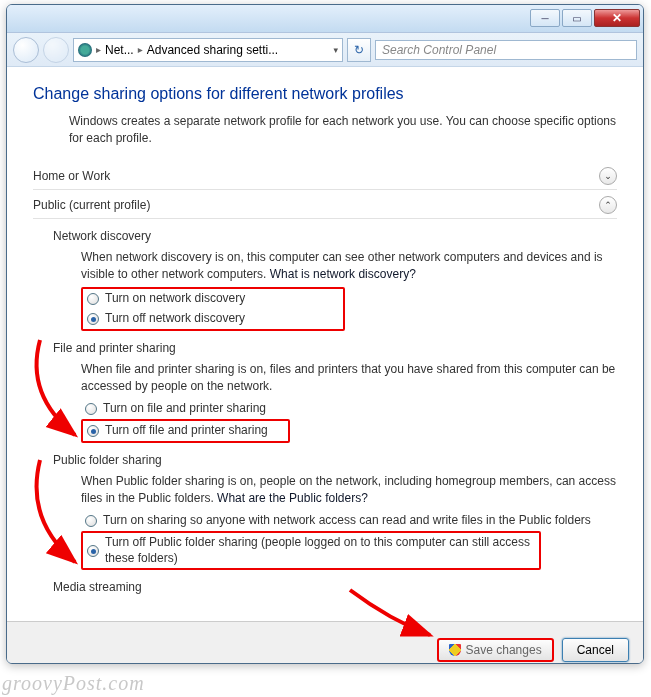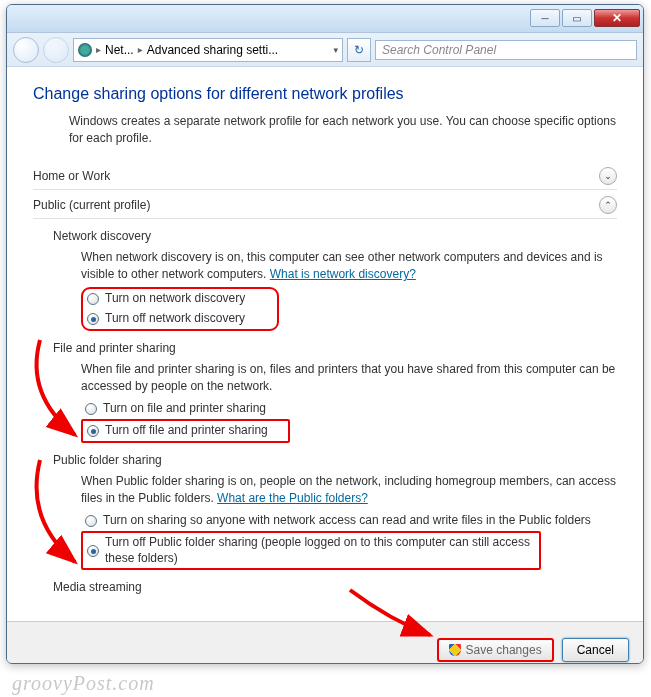--- a/index.html
+++ b/index.html
@@ -130,21 +130,21 @@
   .chev {
     width: 18px; height: 18px;
     border: 1px solid #aaa;
     border-radius: 50%;
     background: linear-gradient(to bottom, #fff, #e8e8e8);
     display:flex; align-items:center; justify-content:center;
     font-size: 9px; color: #333;
   }
   .section-title { margin: 10px 0 6px 20px; font-size: 12px; }
   .section-body { margin: 0 0 4px 48px; line-height: 1.45; }
-  .link { color: #0369a1; text-decoration: underline; cursor: pointer; }
+  .link { color: #0f172a; cursor: pointer; }
   .radio-group { margin: 4px 0 6px 48px; }
   .radio-line {
     display: flex;
     align-items: center;
     gap: 6px;
     padding: 2px 6px 2px 4px;
     line-height: 1.3;
   }
   .radio {
     width: 12px; height: 12px;
@@ -192,21 +192,21 @@
     background:
        linear-gradient(135deg, #2a63c8 50%, transparent 50%) top left/6px 6px no-repeat,
        linear-gradient(225deg, #e33 50%, transparent 50%) top right/6px 6px no-repeat,
        linear-gradient(45deg,  #2a63c8 50%, transparent 50%) bottom left/6px 6px no-repeat,
        linear-gradient(315deg, #e33 50%, transparent 50%) bottom right/6px 6px no-repeat,
        #ec2;
     border-radius: 1px 1px 50% 50%;
   }
   .watermark {
     position:absolute;
-    left:12px; bottom:2px;
+    left:2px; bottom:2px;
     font-family: Georgia, serif;
     font-style: italic;
     font-size: 20px;
     color: #c8c8c8;
     letter-spacing: 1px;
   }
   
   .arrow-svg {
     position:absolute;
     pointer-events:none;
@@ -252,21 +252,21 @@
 
     <div class="profile-row">
       <span>Public (current profile)</span>
       <span class="chev">⌃</span>
     </div>
 
     <div class="section-title">Network discovery</div>
     <div class="section-body">
       <span>When network discovery is on, this computer can see other network computers and devices and is visible to other network computers. </span><span class="link">What is network discovery?</span>
     </div>
-    <div class="radio-group highlight-box" style="width:198px;border-radius:9px;">
+    <div class="radio-group highlight-box" style="width:264px;">
       <div class="radio-line">
         <span class="radio"></span>
         <span>Turn on network discovery</span>
       </div>
       <div class="radio-line">
         <span class="radio checked"></span>
         <span>Turn off network discovery</span>
       </div>
     </div>
 

